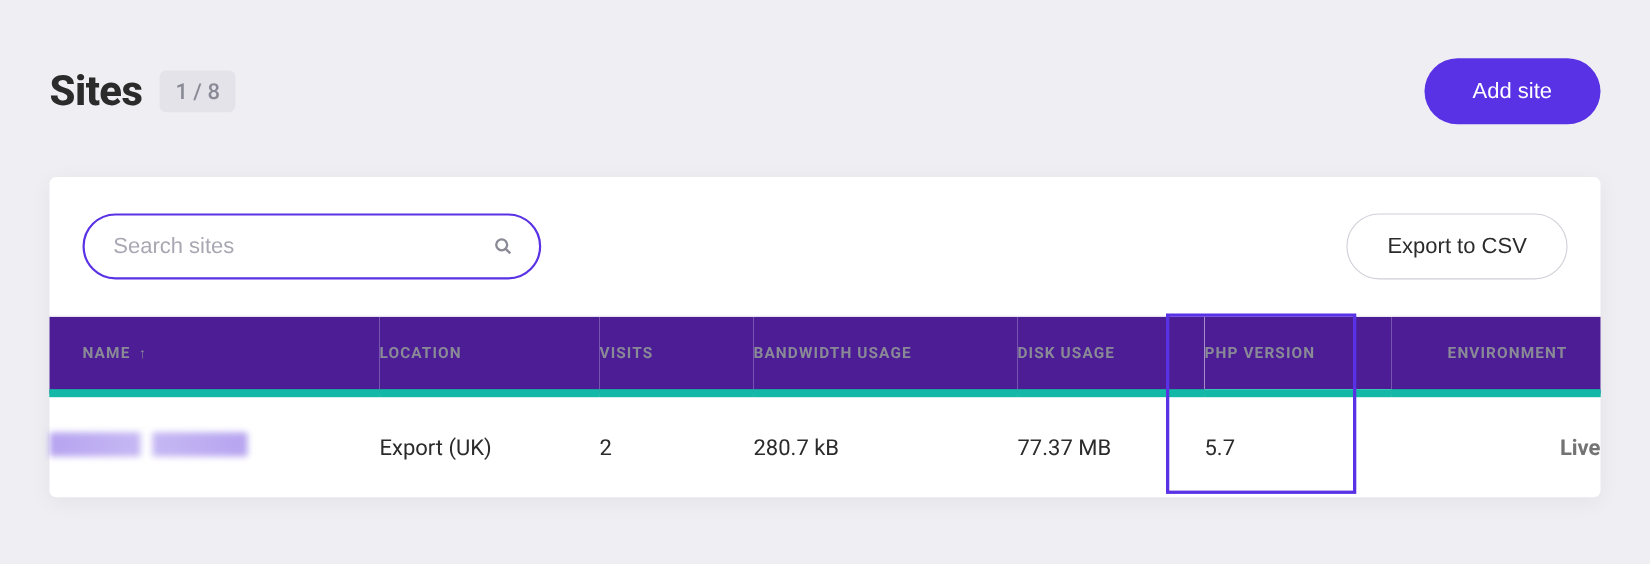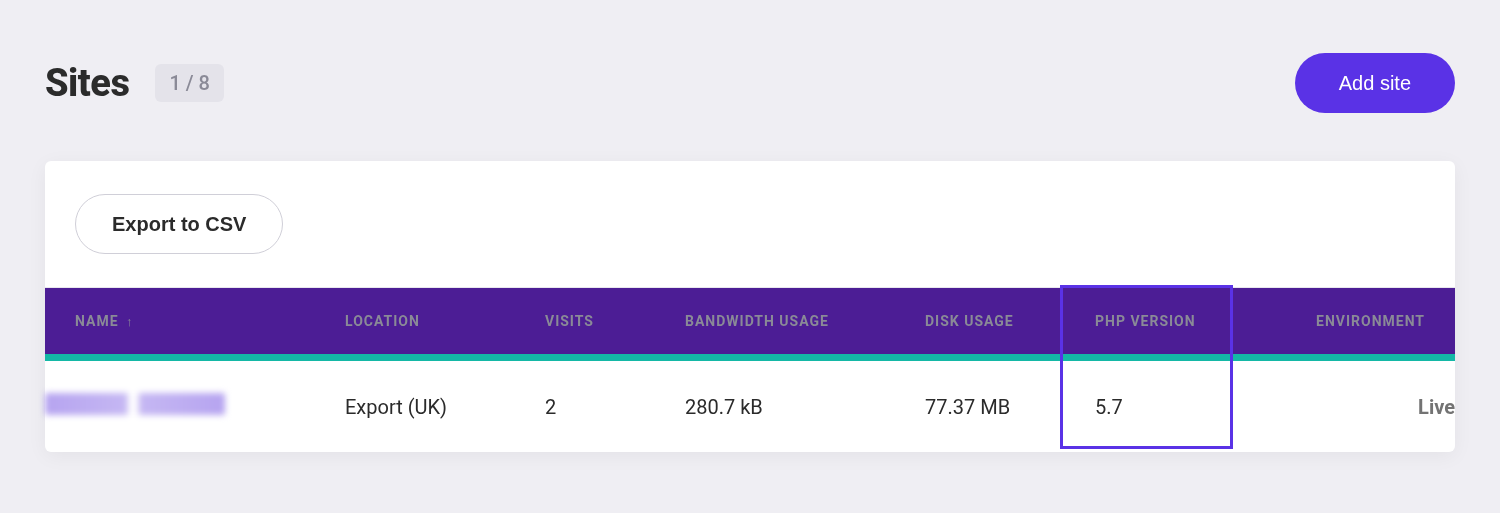--- a/index.html
+++ b/index.html
@@ -16,21 +16,21 @@
     }
     .header-row {
       display: flex;
       align-items: center;
       justify-content: space-between;
       margin-bottom: 48px;
     }
     .header-left {
       display: flex;
       align-items: center;
-      gap: 26px;
+      gap: 16px;
     }
     .page-title {
       font-size: 38px;
       font-weight: 800;
       color: #2b2b2b;
       letter-spacing: -0.5px;
     }
     .count-badge {
       background: #e4e3ea;
       border-radius: 6px;
@@ -88,21 +88,21 @@
       height: 17px;
     }
     .export-btn {
       background: #ffffff;
       color: #2b2b2b;
       border: 1.5px solid #d0cfd8;
       border-radius: 36px;
       padding: 0 36px;
       height: 60px;
       font-size: 20px;
-      font-weight: 700;
+      font-weight: 400;
       cursor: pointer;
     }
     .table {
       width: 100%;
       border-collapse: collapse;
     }
     .thead-row {
       background: #4c1d95;
       border-top: 1px solid #e8e7ee;
       border-bottom: 7px solid #14b8a6;
@@ -169,20 +169,27 @@
   <div class="header-left">
     <h1 class="page-title">Sites</h1>
     <span class="count-badge">1 / 8</span>
   </div>
   <button class="add-site-btn">Add site</button>
 </div>
 
 <div class="card-wrapper">
   <div class="card">
     <div class="control-row">
+      <div class="search-wrapper">
+        <input class="search-input" type="text" placeholder="Search sites" style="">
+        <svg class="search-icon" viewBox="0 0 24 24" fill="none" stroke="currentColor" stroke-width="3">
+          <circle cx="10" cy="10" r="7"></circle>
+          <line x1="21" y1="21" x2="15.5" y2="15.5"></line>
+        </svg>
+      </div>
       <button class="export-btn">Export to CSV</button>
     </div>
 
     <table class="table">
       <thead>
         <tr class="thead-row">
           <th class="th th-name">
             <span>NAME</span>
             <span class="sort-arrow">↑</span>
           </th>

